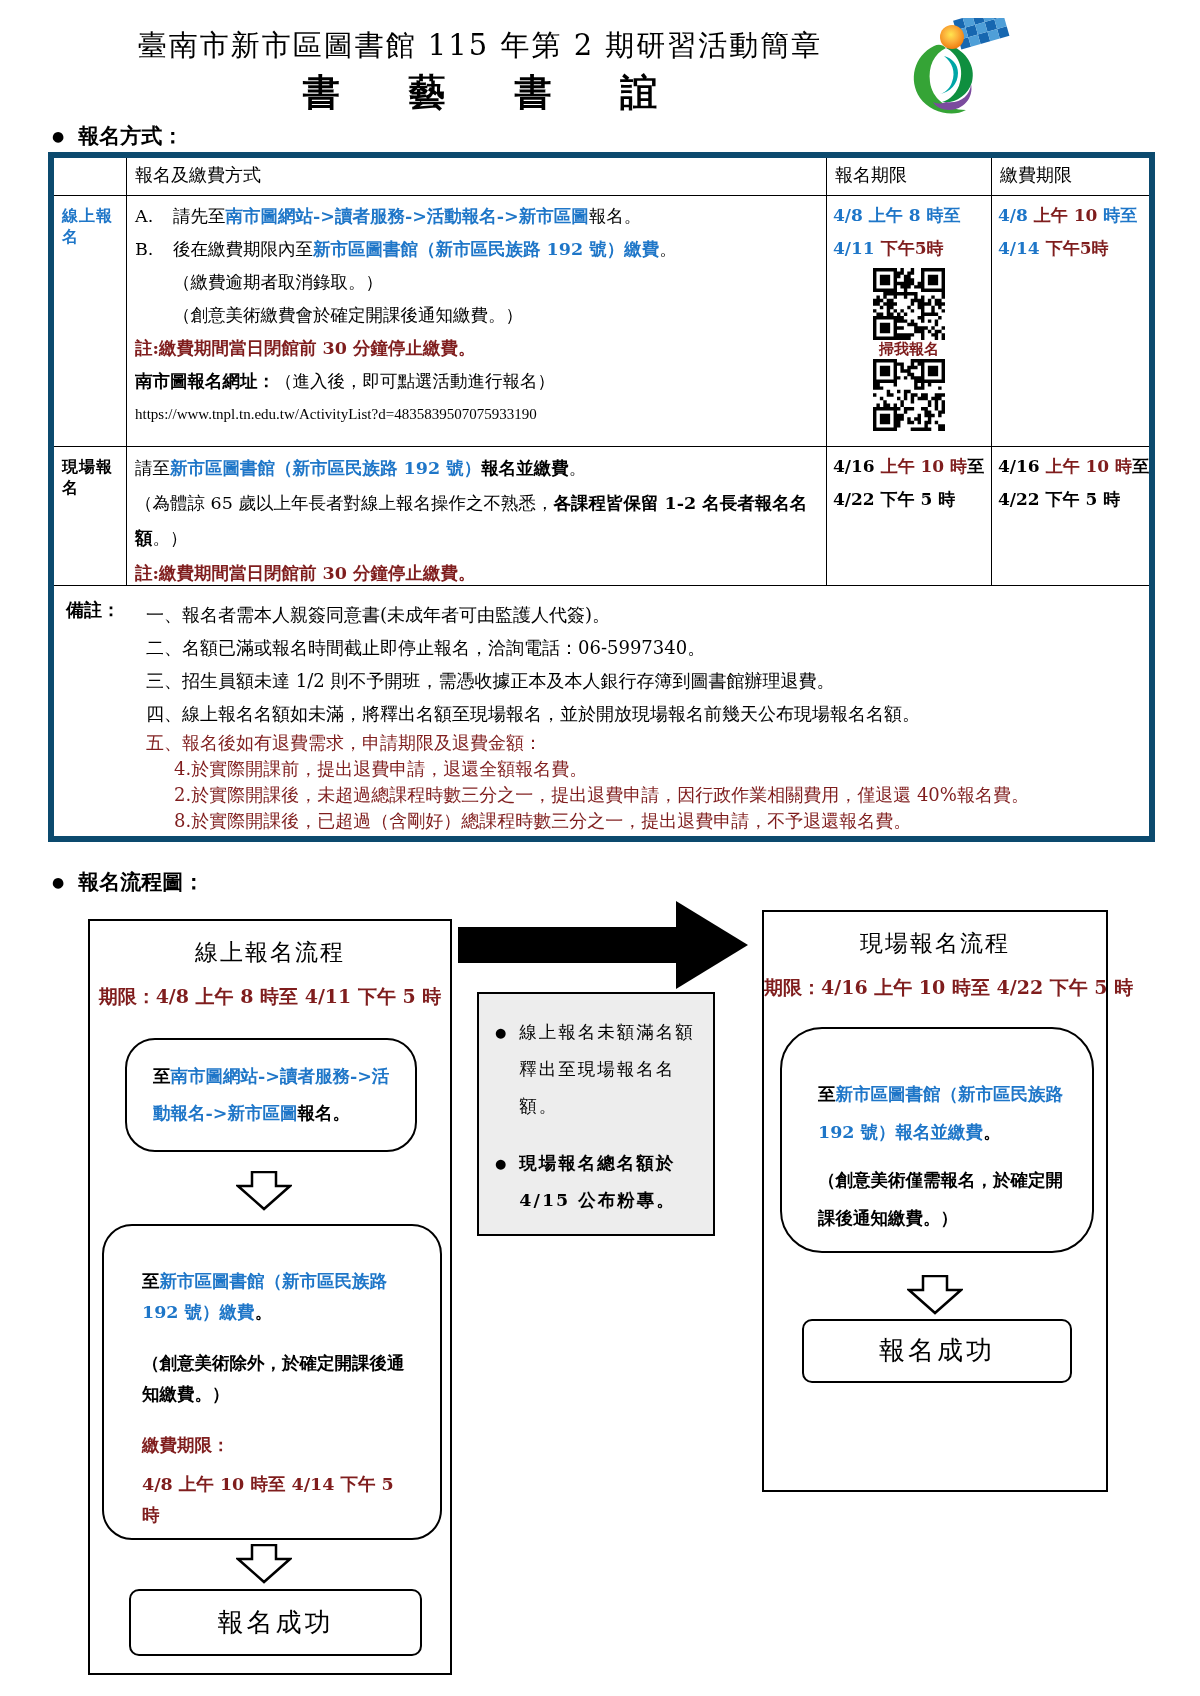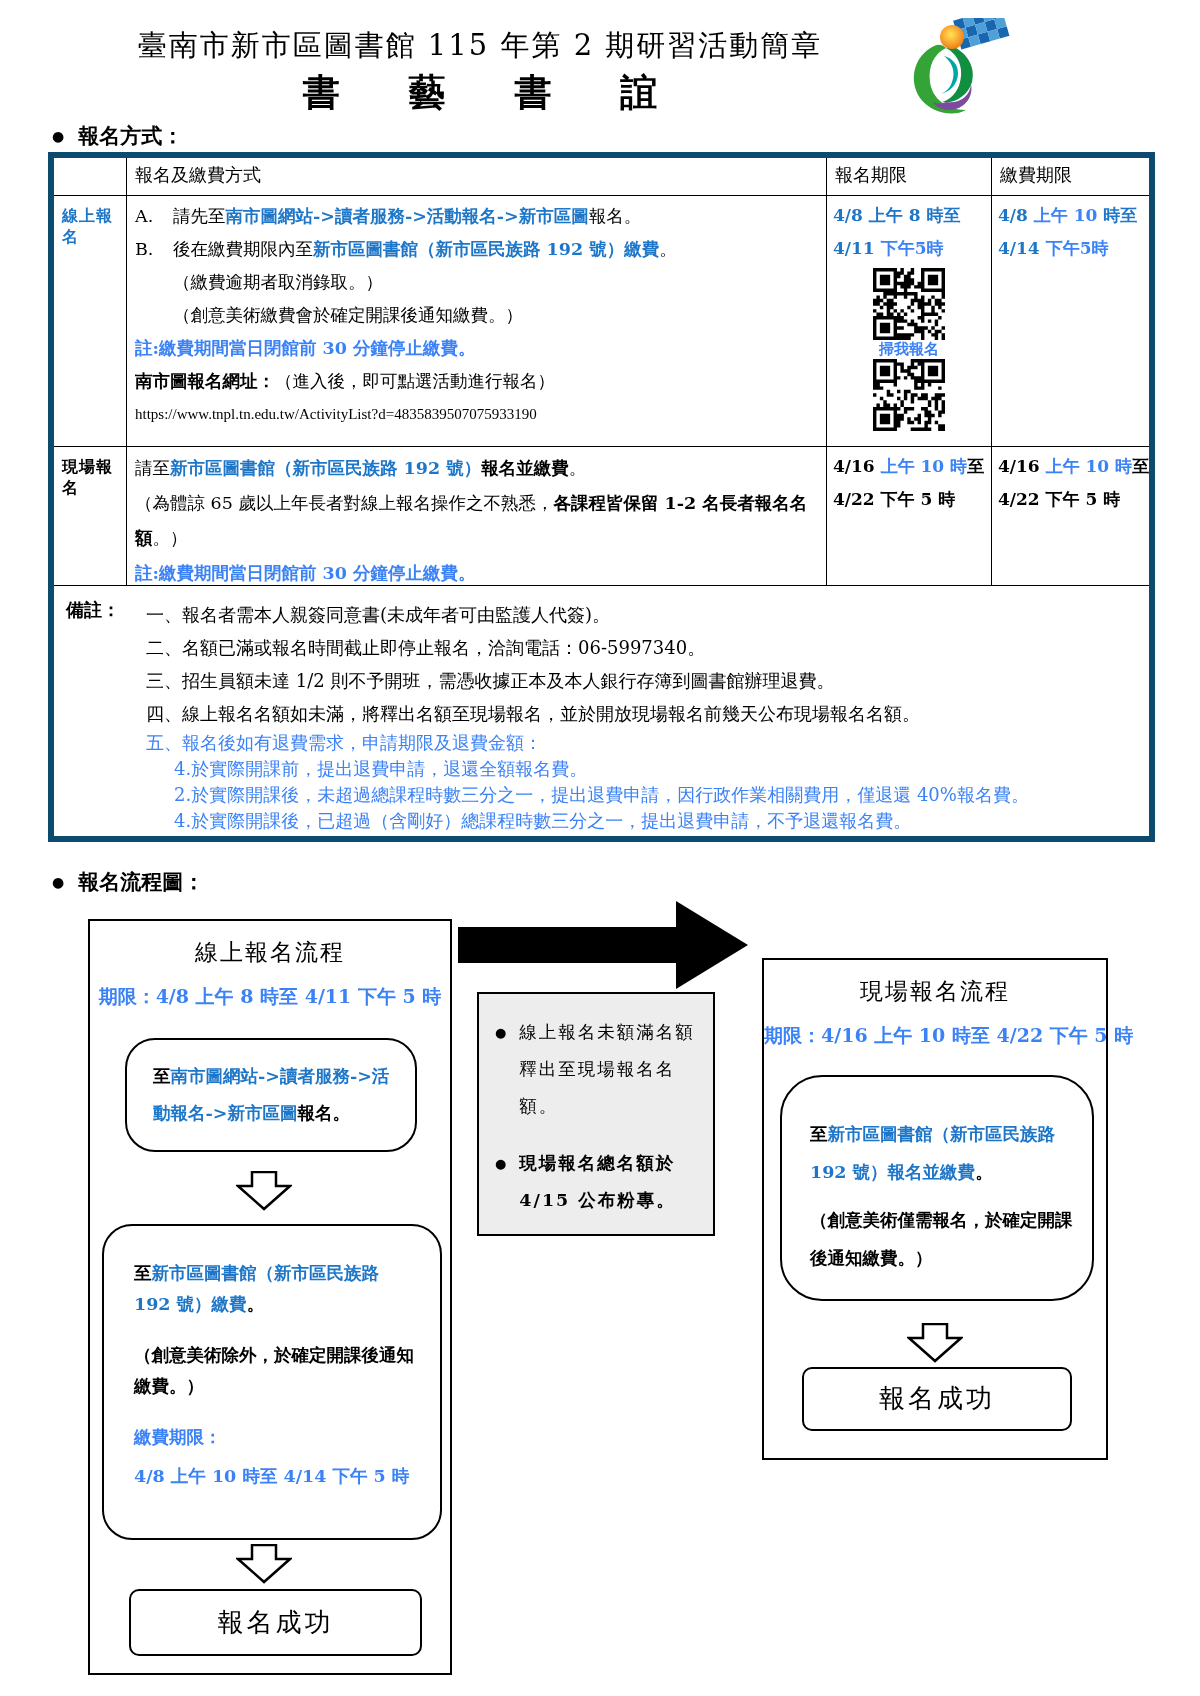--- a/index.html
+++ b/index.html
@@ -1,20 +1,20 @@
 <!DOCTYPE html>
 <html><head>
 <meta charset="utf-8">
 <style>
   html,body{margin:0;padding:0;background:#fff}
   .page{position:relative;width:1200px;height:1696px;background:#fff;overflow:hidden;
         font-family:"DejaVu Serif",serif;color:#000}
   .abs{position:absolute}
   .blue{color:#1e76c8}
-  .red{color:#3b82f6}
+  .red{color:#7f1d1d}
   .b{font-weight:bold}
 
   
   .doc-title{left:100px;top:26px;width:760px;text-align:center;font-size:29px;letter-spacing:2px;white-space:nowrap}
   .doc-sub{left:100px;top:68px;width:760px;text-align:center;font-size:37px;font-weight:bold;
            letter-spacing:28px;text-indent:28px;white-space:nowrap}
   #logo{left:900px;top:18px}
 
   
   .sec-head{display:flex;align-items:center;gap:14px;font-size:21px;font-weight:bold;white-space:nowrap}
@@ -44,25 +44,25 @@
   .qrlabel{font-size:15px;line-height:17px;font-weight:bold}
   .rem{display:flex;height:250px;box-sizing:border-box;padding:12px 10px 4px 12px;font-size:18px}
   .rem-label{width:80px;flex:none;font-weight:bold}
   .it{line-height:33px;white-space:nowrap}
   .it5,.sub{line-height:26px;white-space:nowrap}
   .sub{padding-left:28px}
 
   
   .cont{position:absolute;border:2.5px solid #000;box-sizing:border-box}
   #left-cont{left:88px;top:919px;width:364px;height:756px}
-  #right-cont{left:762px;top:958px;width:346px;height:502px}
+  #right-cont{left:762px;top:910px;width:346px;height:582px}
   .fc-title{text-align:center;font-size:23px;margin-top:16px;letter-spacing:2px}
   .fc-deadline{font-size:19px;font-weight:bold;text-align:center;margin-top:16px;white-space:nowrap}
   .step{position:absolute;border:2.5px solid #000;box-sizing:border-box;font-weight:bold;font-size:17.5px;background:#fff}
-  .step p{margin:0}
+  .step p{margin:8px}
   #l-box1{left:35px;top:117px;width:292px;height:114px;border-radius:30px;padding:18px 18px 0 26px;line-height:37px}
   #l-box2{left:12px;top:303px;width:340px;height:316px;border-radius:30px;padding:32px 20px 0 30px;line-height:31px}
   #l-box2 p{margin-bottom:20px}
   #l-box2 p.pay{margin-bottom:8px}
   #r-box1{left:16px;top:115px;width:314px;height:226px;border-radius:42px;padding:38px 16px 0 28px;line-height:38px}
   #r-box1 p{margin-bottom:10px}
   .done{font-weight:normal;font-size:26px;text-align:center;border-radius:10px;letter-spacing:3px}
   #l-done{left:39px;top:668px;width:293px;height:67px;line-height:62px}
   #r-done{left:38px;top:407px;width:270px;height:64px;line-height:59px}
   .darrow{position:absolute;width:56px;height:40px}
@@ -193,21 +193,21 @@
     <div class="rem">
       <div class="rem-label">備註：</div>
       <div class="rem-items">
         <div class="it">一、報名者需本人親簽同意書(未成年者可由監護人代簽)。</div>
         <div class="it">二、名額已滿或報名時間截止即停止報名，洽詢電話：06-5997340。</div>
         <div class="it">三、招生員額未達 1/2 則不予開班，需憑收據正本及本人銀行存簿到圖書館辦理退費。</div>
         <div class="it">四、線上報名名額如未滿，將釋出名額至現場報名，並於開放現場報名前幾天公布現場報名名額。</div>
         <div class="it it5 red">五、報名後如有退費需求，申請期限及退費金額：</div>
         <div class="sub red">4.於實際開課前，提出退費申請，退還全額報名費。</div>
         <div class="sub red">2.於實際開課後，未超過總課程時數三分之一，提出退費申請，因行政作業相關費用，僅退還 40%報名費。</div>
-        <div class="sub red">4.於實際開課後，已超過（含剛好）總課程時數三分之一，提出退費申請，不予退還報名費。</div>
+        <div class="sub red">8.於實際開課後，已超過（含剛好）總課程時數三分之一，提出退費申請，不予退還報名費。</div>
       </div>
     </div>
   </div>
 
   <div class="abs sec-head" id="h2">
     <span class="dot">●</span>
     <span>報名流程圖：</span>
   </div>
 
   <div class="cont" id="left-cont">

